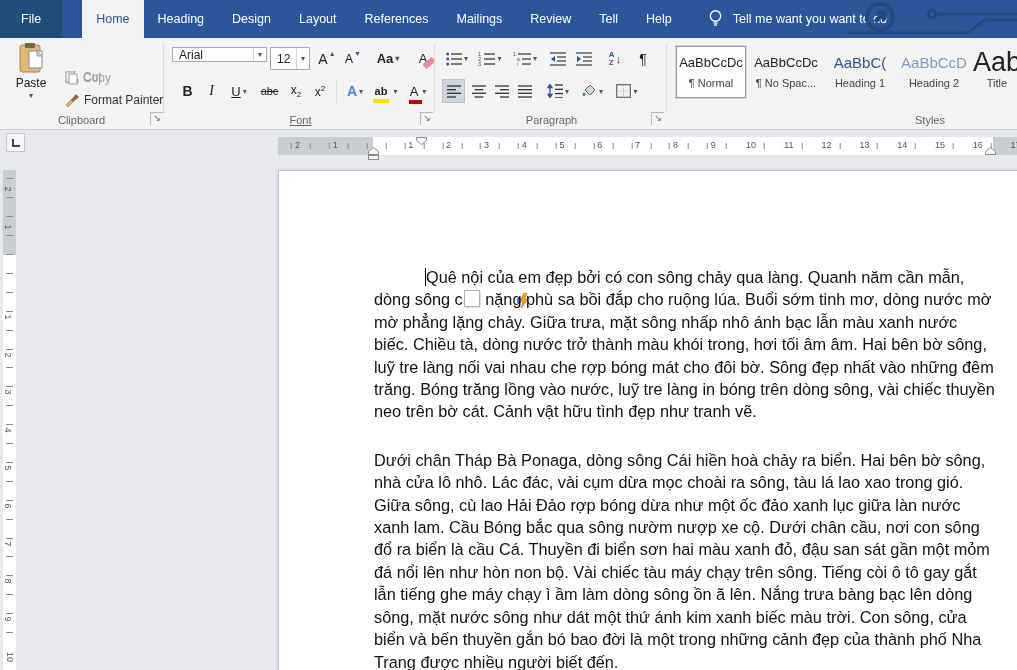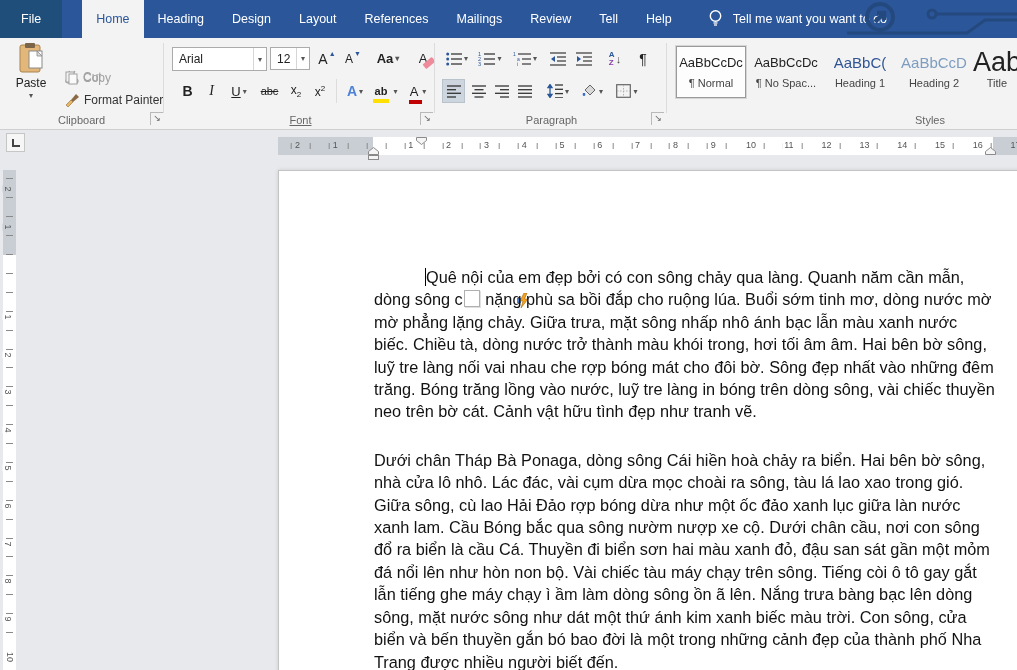--- a/index.html
+++ b/index.html
@@ -145,21 +145,21 @@
       <svg width="15" height="14" viewBox="0 0 15 14">
         <path d="M1 12 L6 7 L8 9 L3 14 Z" fill="#e8b765" stroke="#a9834f" stroke-width="0.8"></path>
         <path d="M6 7 L11 1 L14 4 L8 9 Z" fill="#8a6a45"></path>
       </svg>
       <span>Format Painter</span>
     </div>
     <div class="grouplabel" style="left:0; width:163px;">Clipboard</div>
     <div class="launcher" style="left:150px;"><span>↘</span></div>
     <div class="vsep" style="left:163px;"></div>
 
-    <div class="combo" style="left:172px; top:9px; width:95px; height:24px;justify-content:center;">
+    <div class="combo" style="left:172px; top:9px; width:95px; height:15px;justify-content:center;">
       <span class="val">Arial</span>
       <span class="drop">▾</span>
     </div>
     <div class="combo" style="left:270px; top:9px; width:40px; height:23px;">
       <span class="val">12</span>
       <span class="drop">▾</span>
     </div>
     <div class="btn" style="left:315px; top:9px; width:24px; height:23px;">
       <span style="font-size:14px;">A</span>
         <span style="font-size:7px; color:#2b579a; margin:-10px 0 0 1px;">▲</span>

